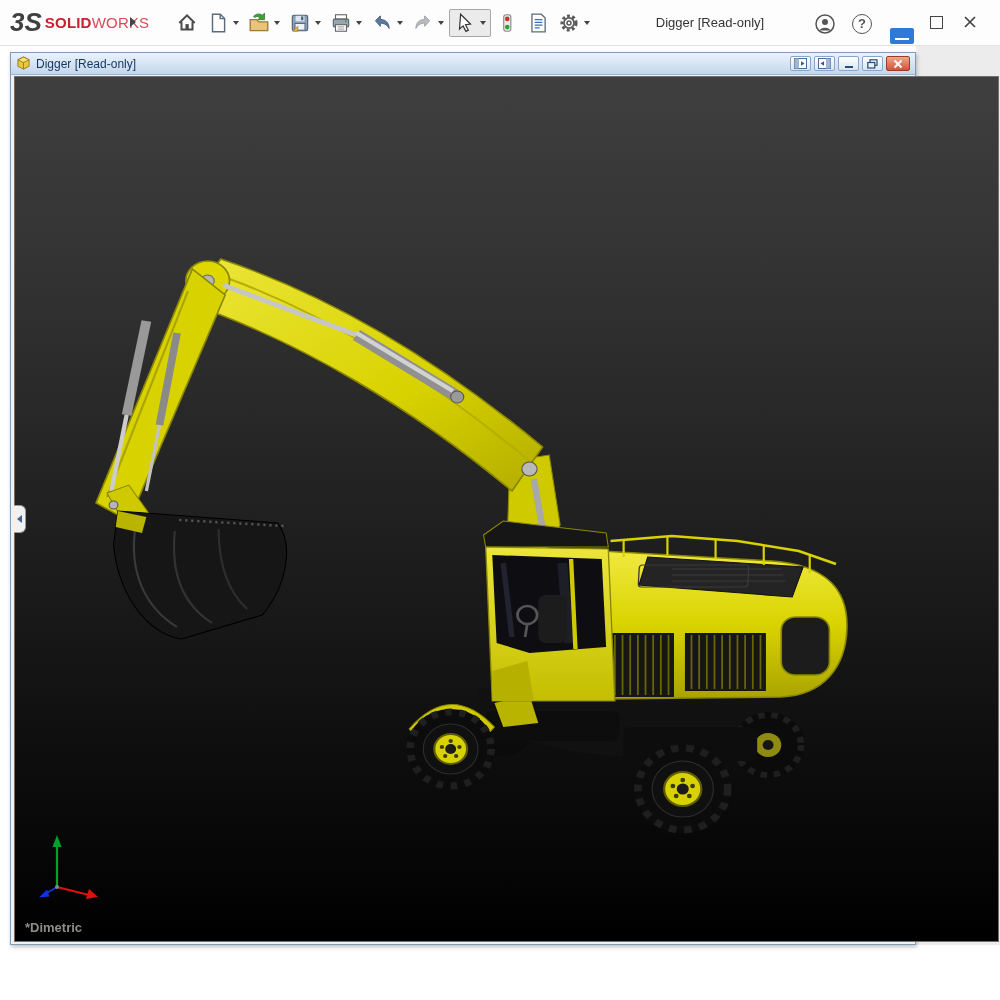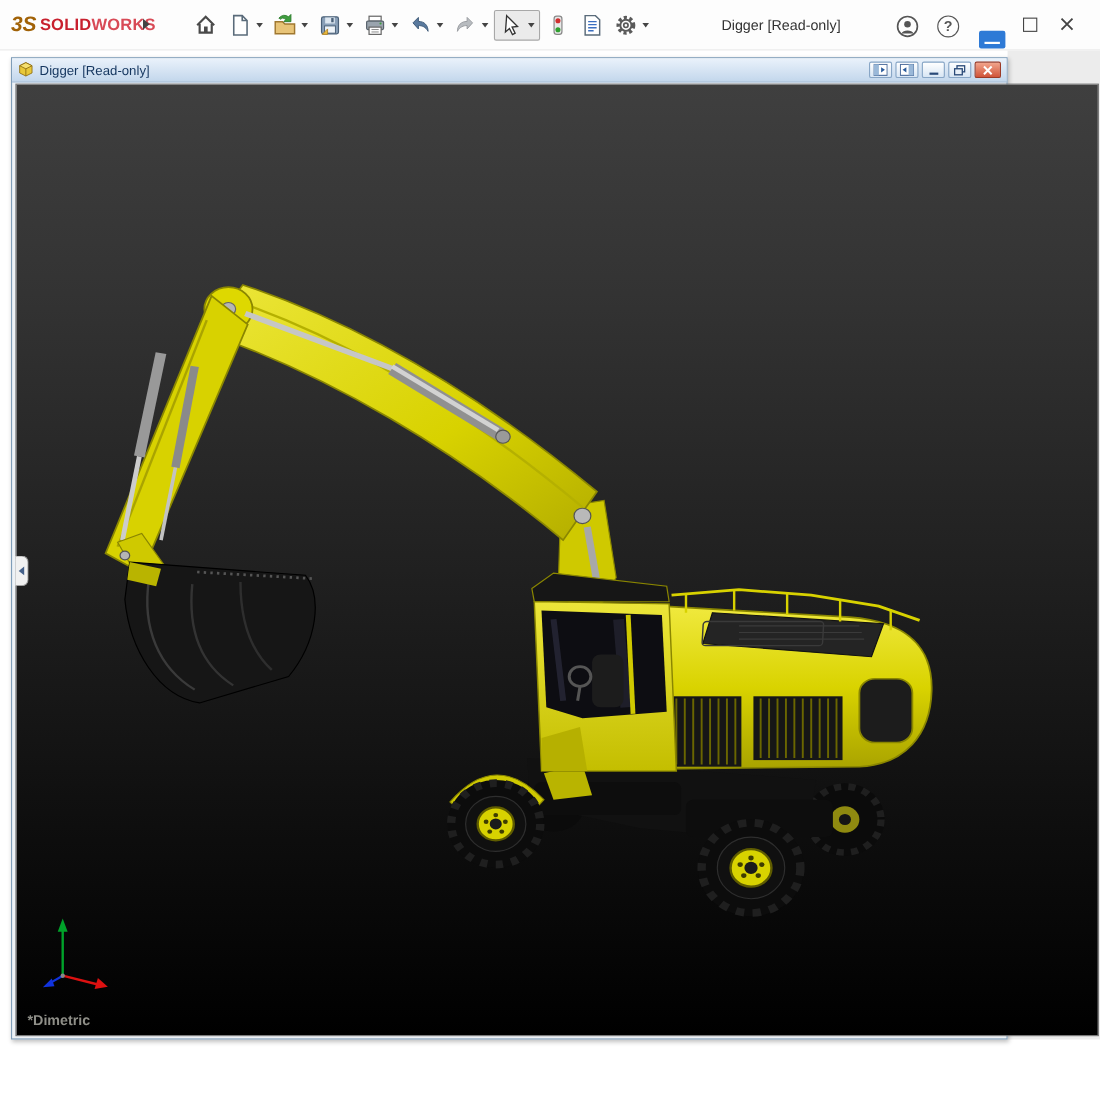--- a/index.html
+++ b/index.html
@@ -3,23 +3,23 @@
 <meta charset="utf-8">
 <style>
   html,body{margin:0;padding:0;width:1000px;height:1000px;overflow:hidden;
     font-family:"Liberation Sans", sans-serif;background:#fff;}
   *{box-sizing:border-box;}
 
   
   .titlebar{position:absolute;top:0;left:0;width:1000px;height:46px;background:#fdfdfd;
     border-bottom:1px solid #e3e3e3;}
   .brand{position:absolute;left:10px;top:12px;display:flex;align-items:center;gap:3px;}
-  .logo3s{color:#a16207;font-weight:bold;font-style:italic;font-size:19px;line-height:21px;}
+  .logo3s{color:#404040;font-weight:bold;font-style:italic;font-size:26px;line-height:21px;}
   .brand-solid{color:#c8202e;font-weight:700;font-size:15px;letter-spacing:.2px;text-align:right;}
-  .brand-works{color:#d84a56;font-weight:700;font-size:15px;letter-spacing:.2px;margin-top:45px;}
+  .brand-works{color:#d84a56;font-weight:400;font-size:15px;letter-spacing:.2px;margin-top:45px;}
   .brand-chevron{position:absolute;left:130px;top:17px;width:0;height:0;
     border-left:6px solid #444;border-top:5px solid transparent;border-bottom:5px solid transparent;}
   .tb{position:absolute;left:172px;top:7px;height:32px;display:flex;align-items:center;gap:1px;}
   .tb-group{display:flex;align-items:center;padding:2px 4px;border-radius:2px;}
   .tb-ico{width:22px;height:22px;display:block;}
   .dd{width:0;height:0;border-top:4px solid #444;border-left:3.5px solid transparent;
     border-right:3.5px solid transparent;margin-left:4px;}
   .tb-group.active{border:1px solid #a8a8a8;background:#ebebeb;}
   .doc-title{position:absolute;left:600px;top:0;width:220px;height:46px;line-height:46px;
     text-align:center;font-size:13px;color:#333;}

